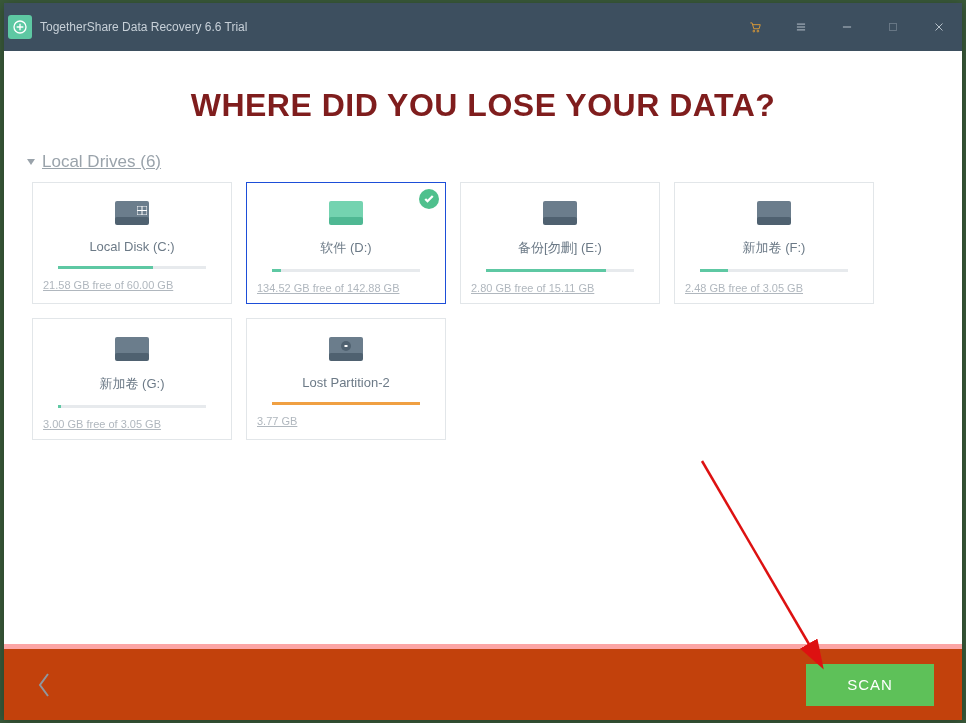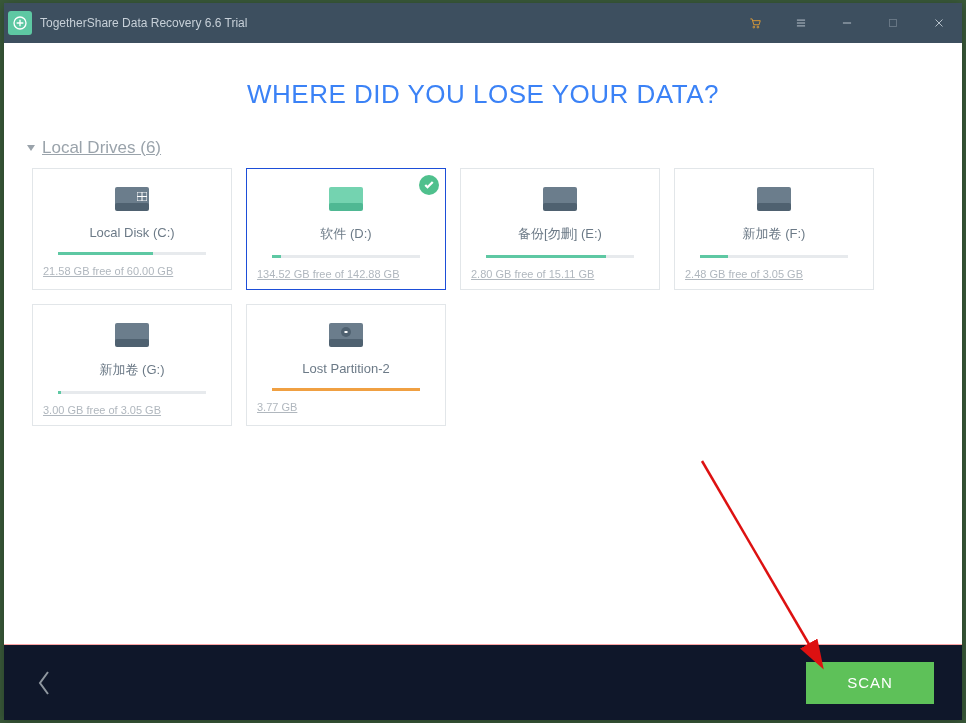--- a/index.html
+++ b/index.html
@@ -14,21 +14,21 @@
     .window {
       position: absolute;
       left: 4px;
       top: 3px;
       width: 958px;
       height: 717px;
       background: #fff;
       box-shadow: 0 2px 12px rgba(0,0,0,0.3);
     }
     .titlebar {
-      height: 40px;
+      height: 48px;
       background: #3d4f5f;
       display: flex;
       align-items: center;
       color: #c7d0d8;
       font-size: 12px;
       position: relative;
     }
     .titlebar-logo {
       width: 24px;
       height: 24px;
@@ -59,23 +59,23 @@
     .titlebar-btn svg { width: 14px; height: 14px; stroke: currentColor; fill: none; stroke-width: 1.5; }
     .titlebar-cart svg { stroke: #e8a033; fill: none; }
     .titlebar-max { opacity: 0.35; }
     .content {
       padding: 0;
       height: calc(100% - 30px - 76px);
       overflow-y: auto;
     }
     .main-heading {
       text-align: center;
-      color: #3b82f6;
-      font-size: 26px;
-      font-weight: 400;
+      color: #7f1d1d;
+      font-size: 32px;
+      font-weight: 700;
       letter-spacing: 0.5px;
       margin-top: 36px;
       margin-bottom: 28px;
     }
     .section-header {
       display: flex;
       align-items: center;
       padding-left: 22px;
       color: #9aa3ab;
       font-size: 17px;
@@ -151,22 +151,22 @@
       align-self: flex-start;
       padding-left: 10px;
       text-decoration: underline;
     }
     .footer {
       position: absolute;
       bottom: 0;
       left: 0;
       right: 0;
       height: 76px;
-      border-top: 1px solid #fca5a5;
-      background: #0f172a;
+      border-top: 5px solid #fca5a5;
+      background: #c2410c;
       display: flex;
       align-items: center;
       justify-content: space-between;
       padding: 0 28px;
     }
     .back-btn {
       width: 24px;
       height: 40px;
       display: flex;
       align-items: center;

